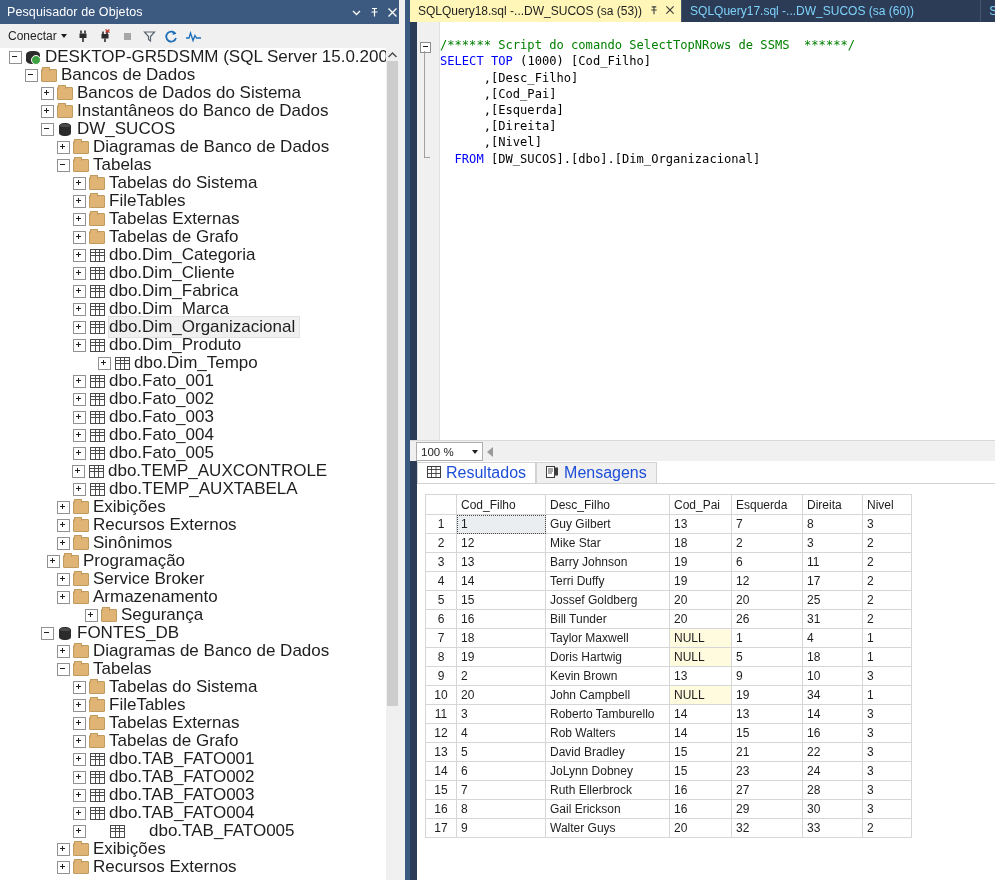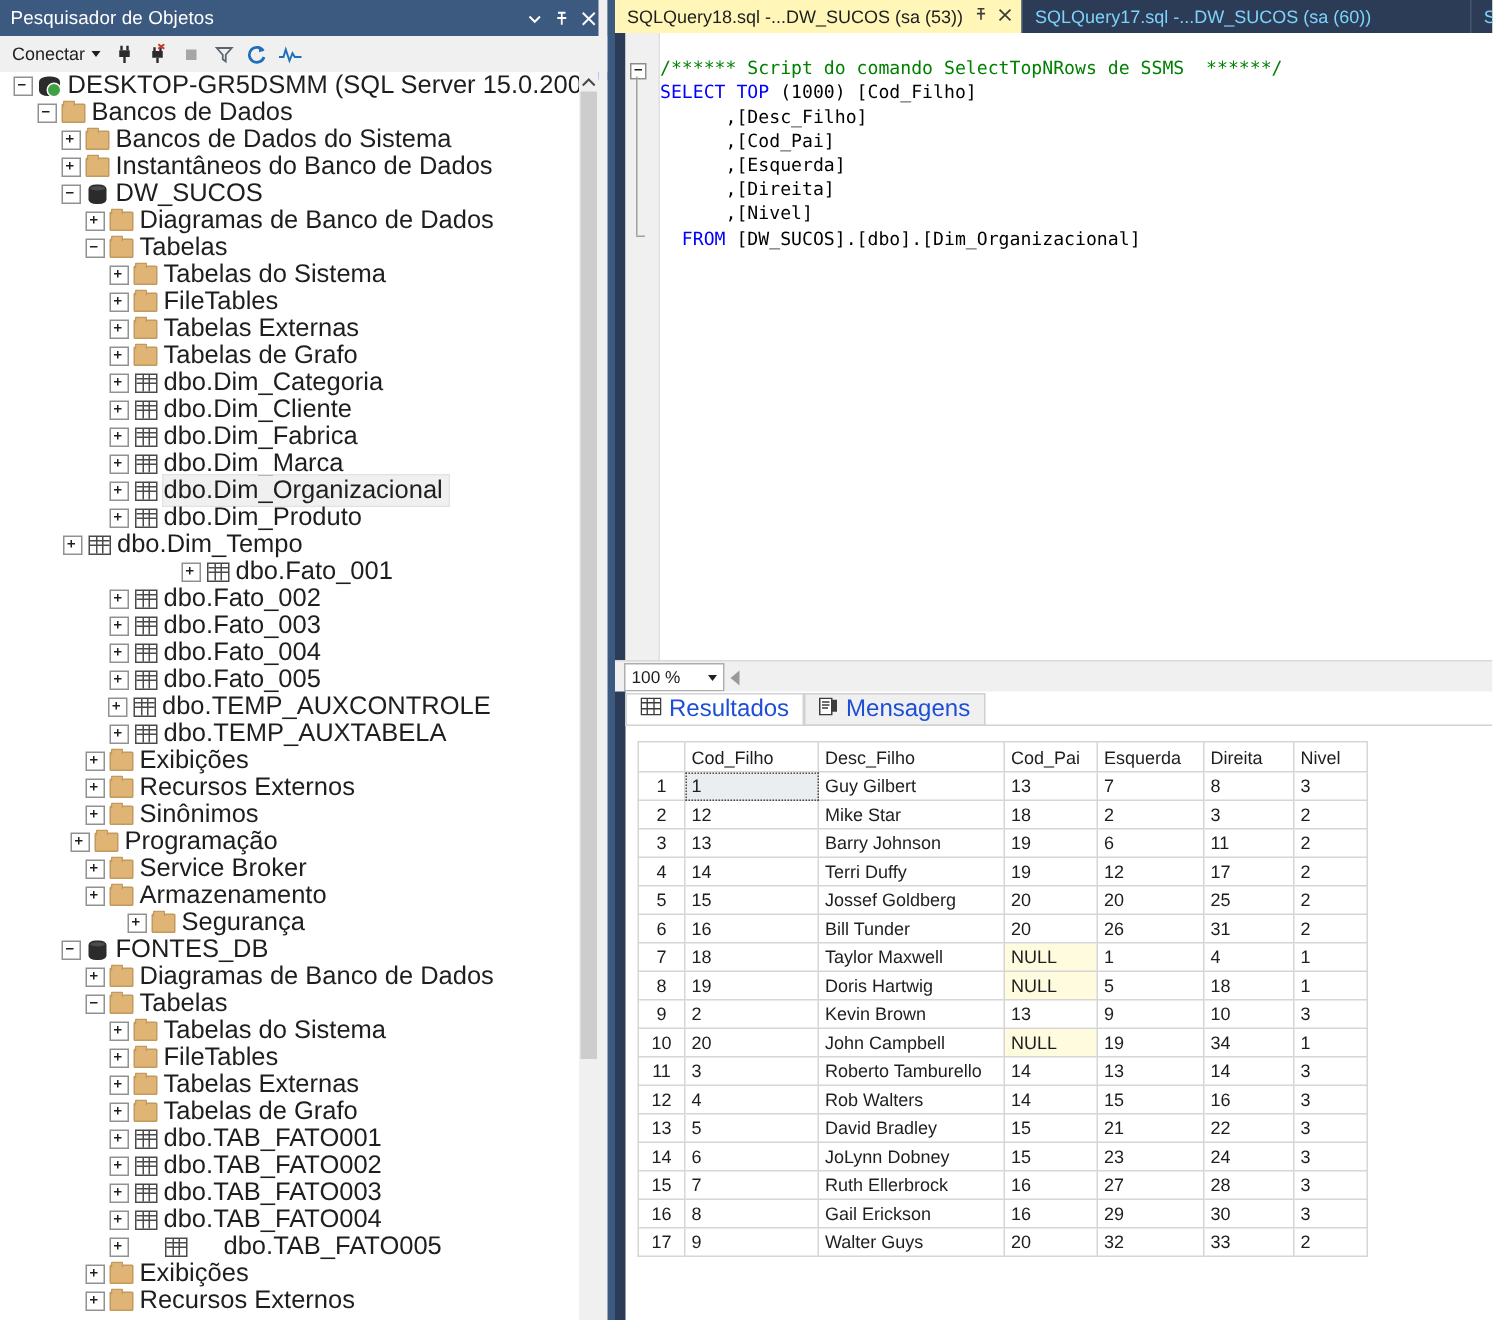--- a/index.html
+++ b/index.html
@@ -300,28 +300,28 @@
           </span>
           <span class="lbl">dbo.Dim_Organizacional</span>
         </div>
         <div class="row" style="padding-left: 73px;">
           <span class="exp box plus"></span>
           <span class="ico">
             <span class="tbl"></span>
           </span>
           <span class="lbl">dbo.Dim_Produto</span>
         </div>
-        <div class="row" style="padding-left: 42px;">
+        <div class="row" style="padding-left: 98px;">
           <span class="exp box plus"></span>
           <span class="ico">
             <span class="tbl"></span>
           </span>
           <span class="lbl">dbo.Dim_Tempo</span>
         </div>
-        <div class="row" style="padding-left: 73px; margin-left: 48px;">
+        <div class="row" style="padding-left: 73px;">
           <span class="exp box plus"></span>
           <span class="ico">
             <span class="tbl"></span>
           </span>
           <span class="lbl">dbo.Fato_001</span>
         </div>
         <div class="row" style="padding-left: 73px;">
           <span class="exp box plus"></span>
           <span class="ico">
             <span class="tbl"></span>

